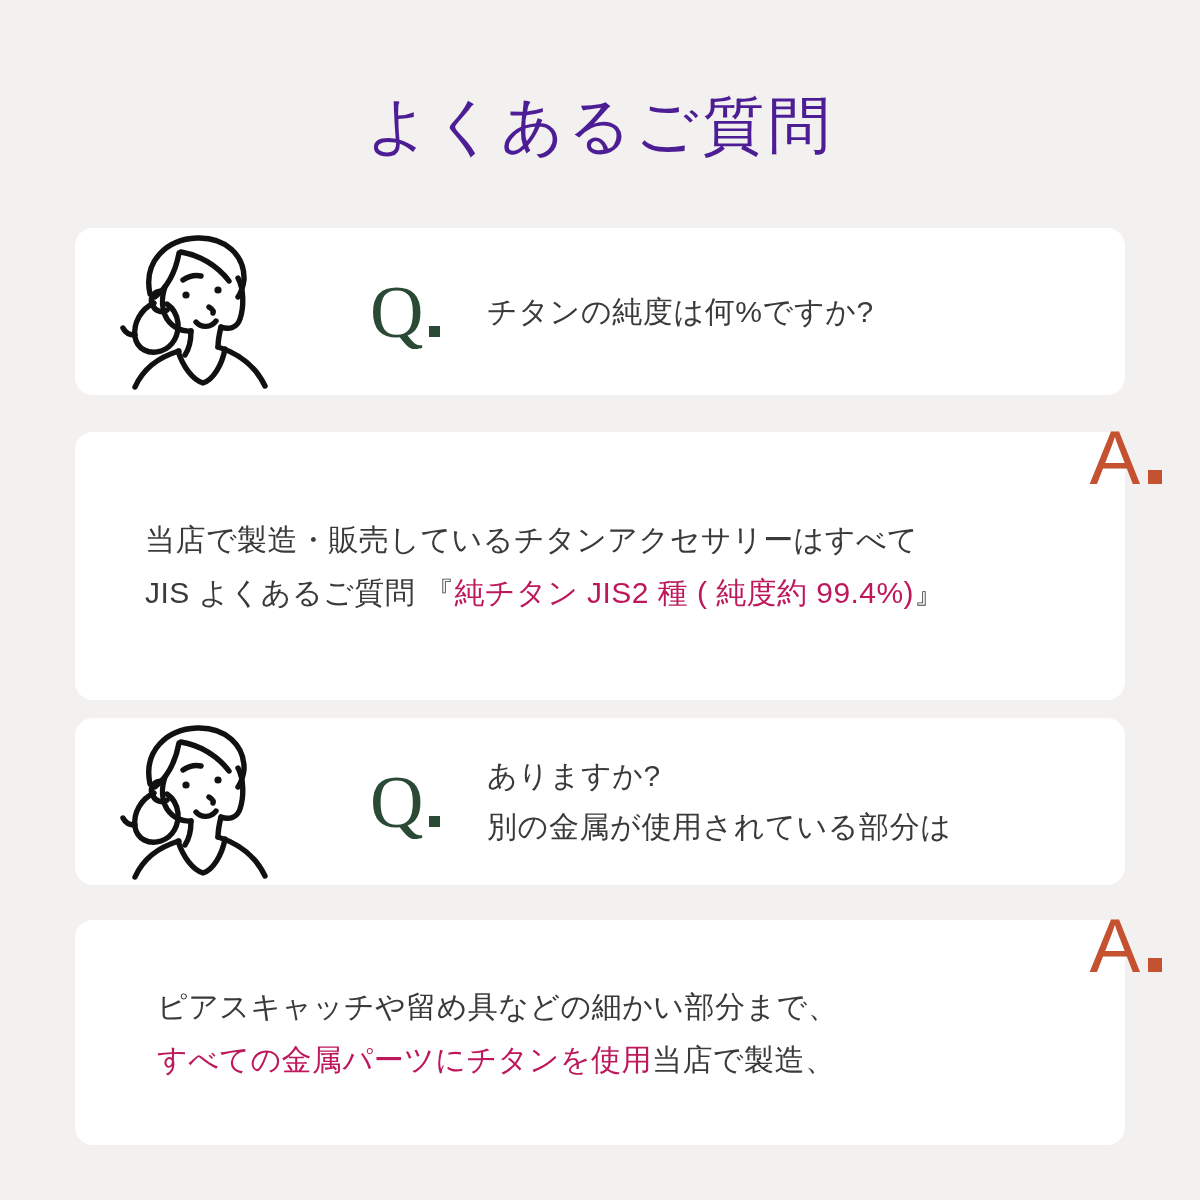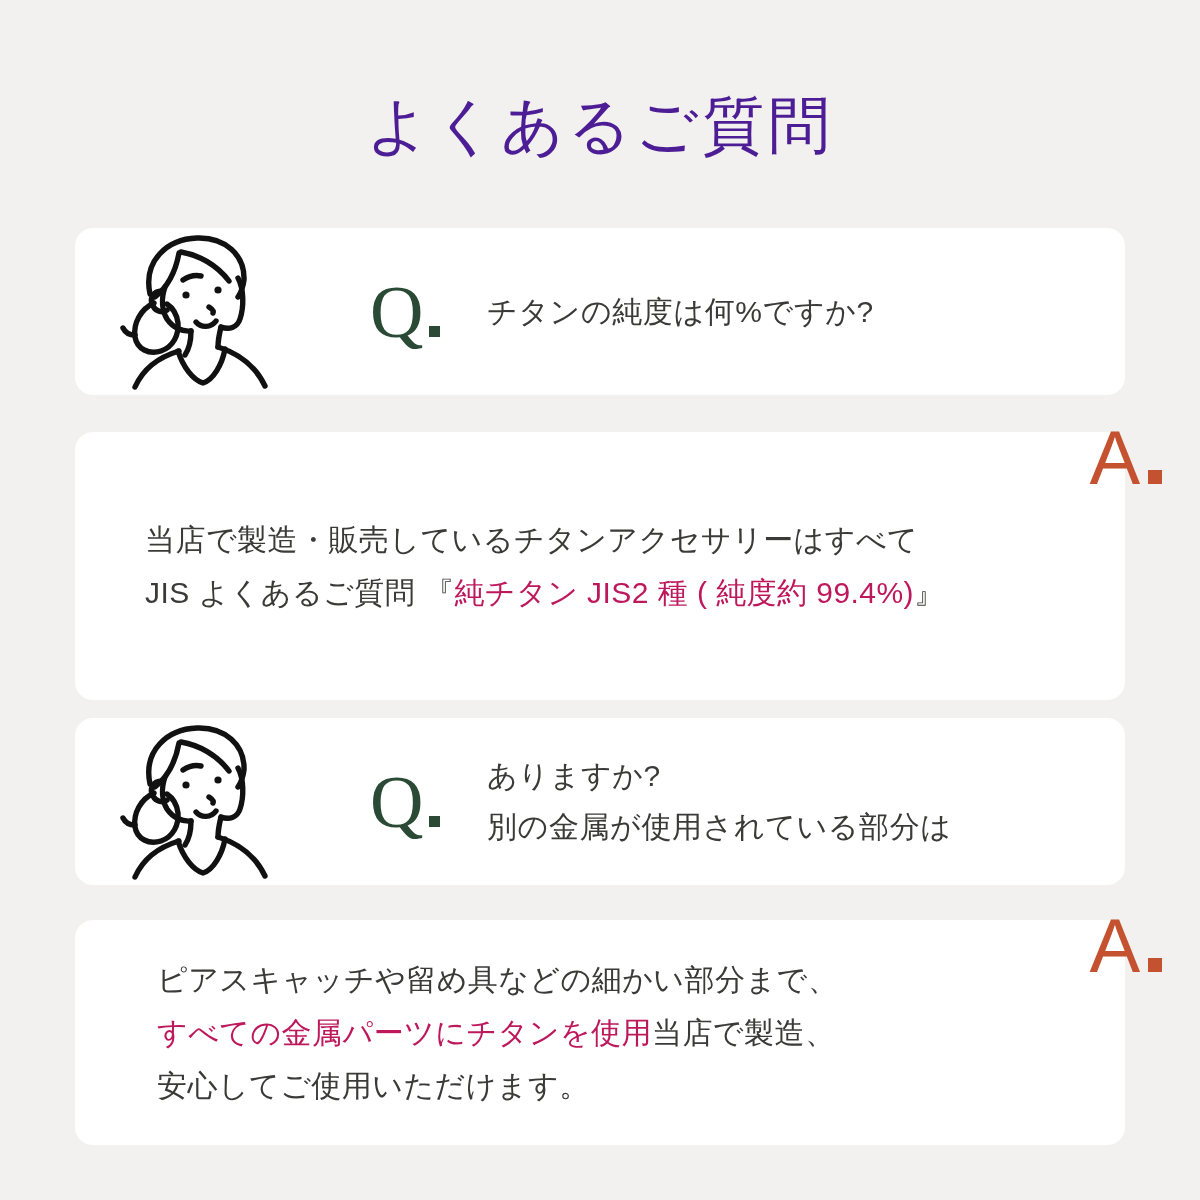--- a/index.html
+++ b/index.html
@@ -252,17 +252,16 @@
   </div>
 
   <div class="a-mark" id="a-mark-2">
     <span>A</span><span class="dot"></span>
   </div>
 
   <div class="card card-a" id="card-a2">
     <div class="a-text" id="a-text-2">
         <div><span>ピアスキャッチや留め具などの細かい部分まで、</span></div>
         <div><span class="hl">すべての金属パーツにチタンを使用</span><span>当店で製造、</span></div>
-        <div><span>安心してご使用いただけます。</span></div>
       </div>
   </div>
 
 </div>
 
 </body></html>

